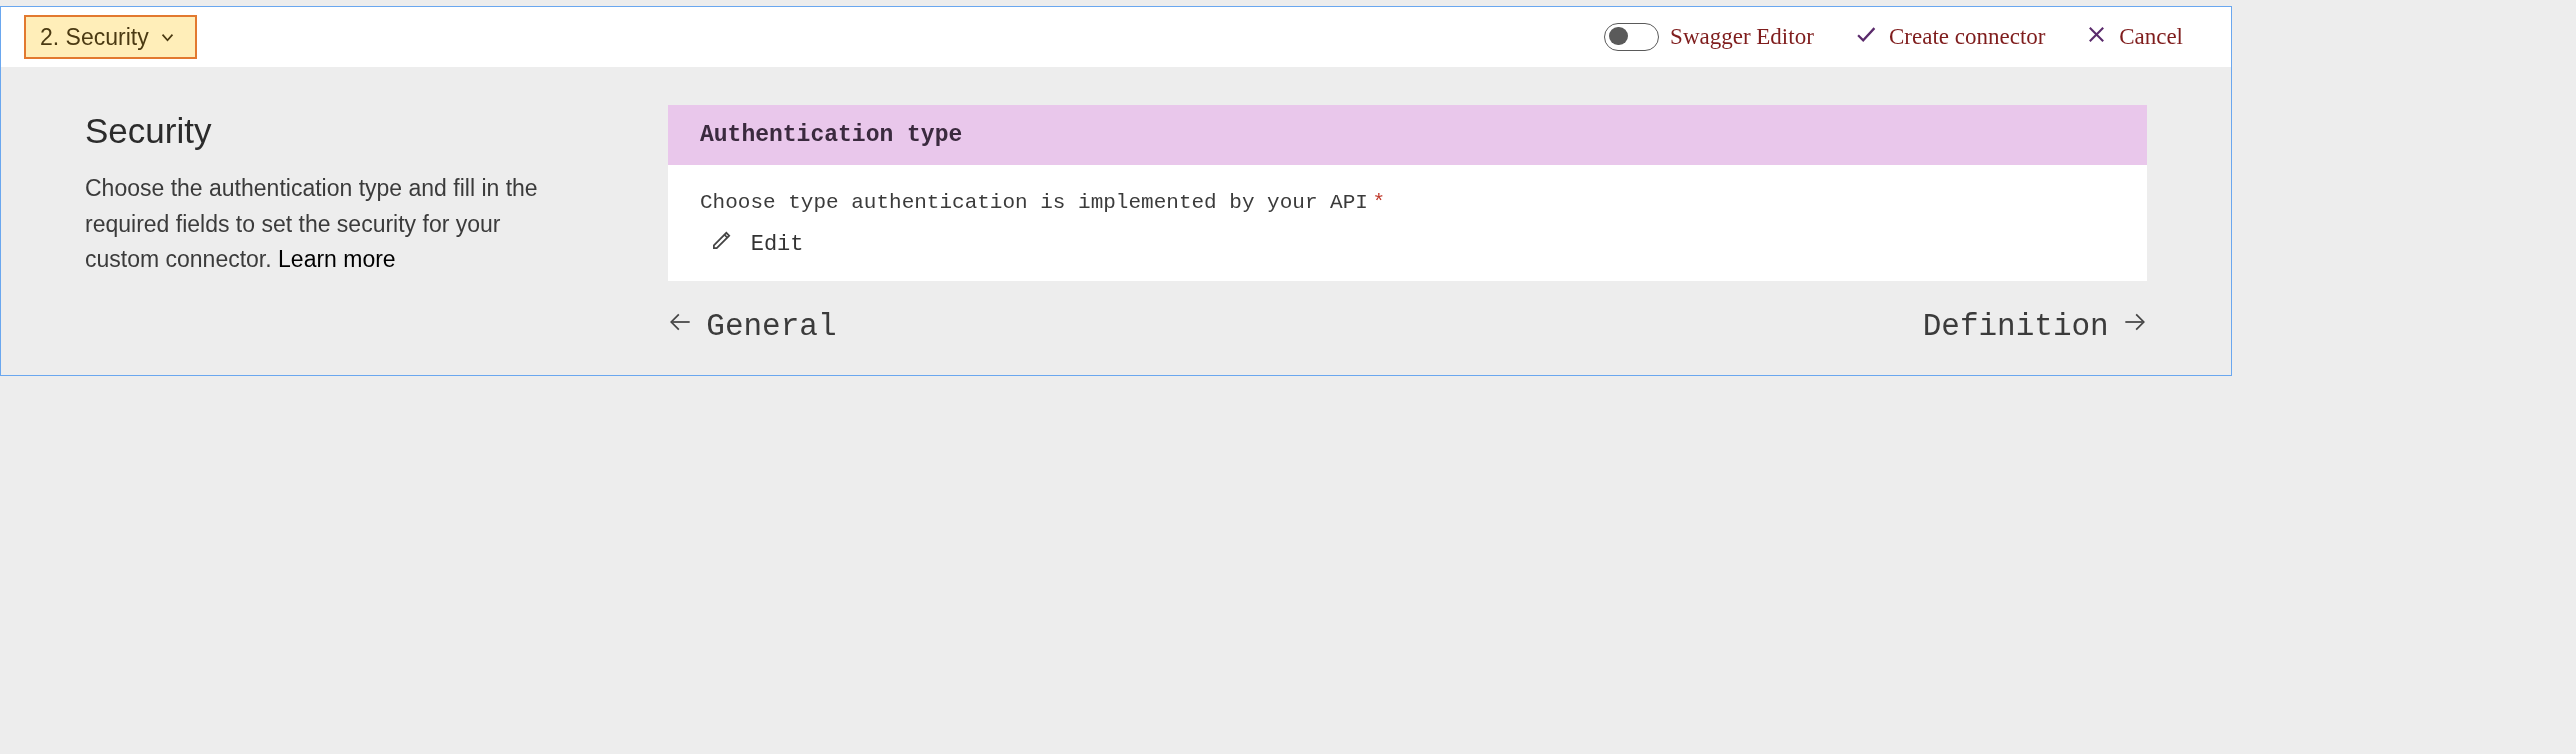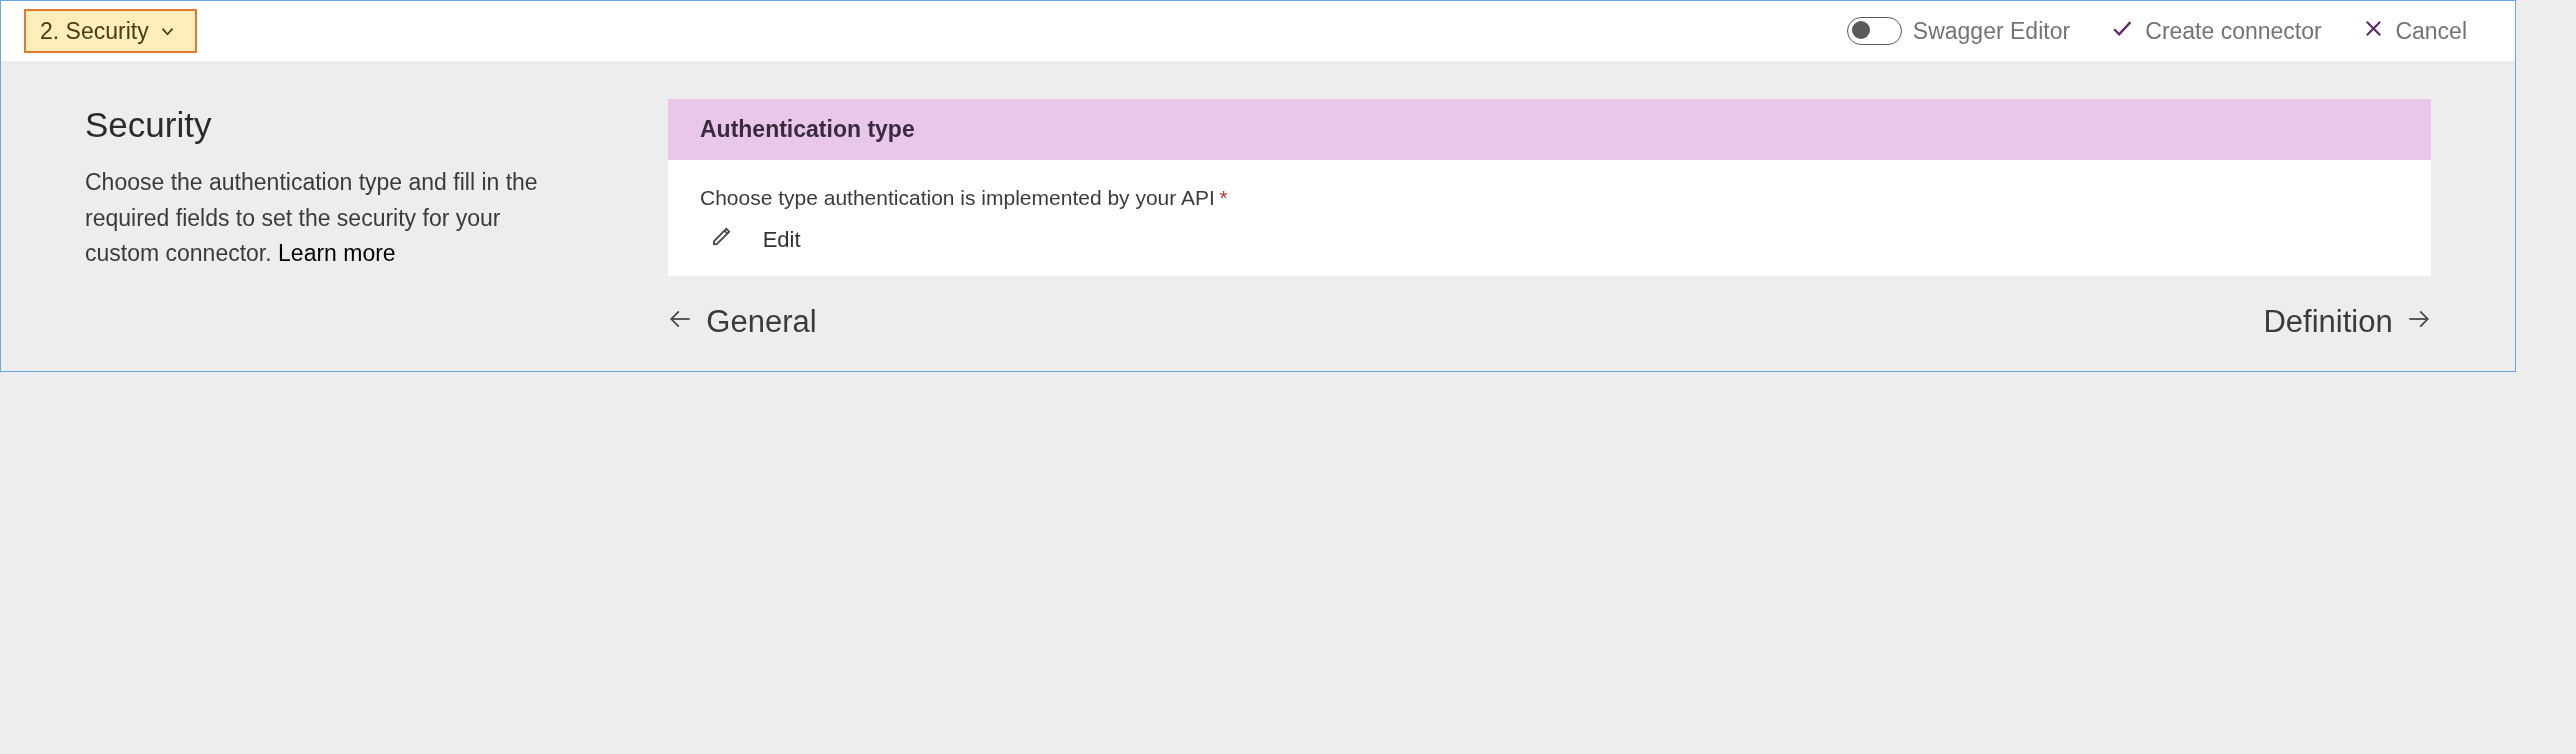--- a/index.html
+++ b/index.html
@@ -35,23 +35,24 @@
   .step-selector svg { width: 17px; height: 17px; }
 
   .topbar-spacer { flex: 1; }
 
   .tb-item {
     display: flex;
     align-items: center;
     gap: 10.7px;
     padding: 0 20px;
     font-size: 23px;
-    color: #737373;
+    color: #7f1d1d;
     cursor: pointer;
     white-space: nowrap;
+    font-family: Liberation Serif, serif;
   }
   .tb-item svg { stroke: #5a2a6b; }
 
   
   .toggle {
     position: relative;
     width: 55px;
     height: 28px;
     border: 1.5px solid #5a5a5a;
     border-radius: 15.3px;
@@ -92,20 +93,21 @@
   .left-col a {
     color: #000000;
     text-decoration: none;
     cursor: pointer;
   }
 
   .right-col {
     flex: 1;
     display: flex;
     flex-direction: column;
+    font-family: Liberation Mono, monospace;
   }
 
   .card {
     background: #ffffff;
   }
   .card-header {
     background: #e9c7eb;
     padding: 17px 32px;
     font-size: 23px;
     font-weight: 600;
@@ -132,21 +134,21 @@
     border: 2.3px solid #e2792f;
     color: #4a3a12;
     font-size: 23px;
     cursor: pointer;
   }
   .select svg { width: 20px; height: 20px; }
 
   .edit-row {
     display: flex;
     align-items: center;
-    gap: 29px;
+    gap: 17px;
     margin-top: 15.3px;
     padding-left: 10.7px;
     font-size: 22px;
     color: #333;
     cursor: pointer;
   }
   .edit-row svg { width: 23px; height: 23px; stroke: #444; }
 
   
   .navrow {
@@ -160,22 +162,23 @@
   .navlink {
     display: flex;
     align-items: center;
     gap: 12.3px;
     cursor: pointer;
   }
   .navlink svg { width: 26px; height: 26px; stroke: #444; stroke-width:1.6; fill:none; }
 
   
   .frame {
-    width: 2516px;
+    width: 2232px;
     border: 0.8px solid #6aa7ef;
+    margin-top: 6px;
   }
 </style>
 </head>
 <body>
 
 <div class="frame">
 
   <div class="topbar">
     <div class="step-selector">
       <span>2. Security</span>

